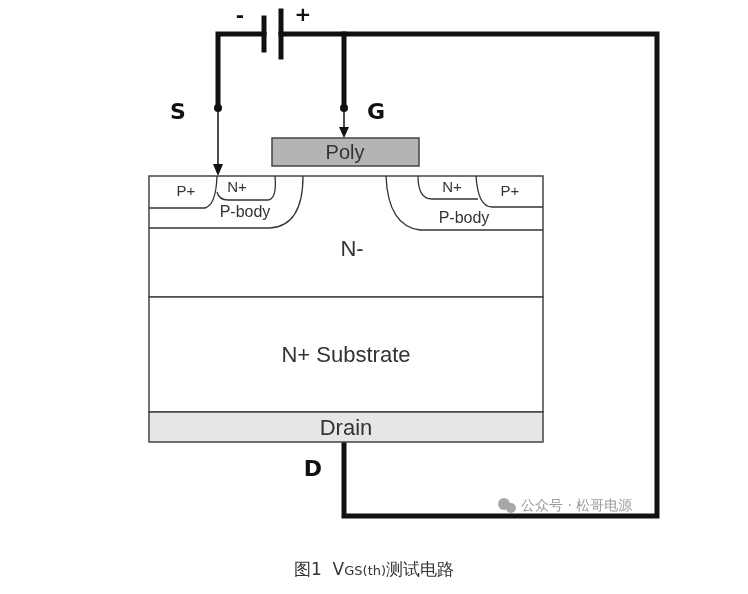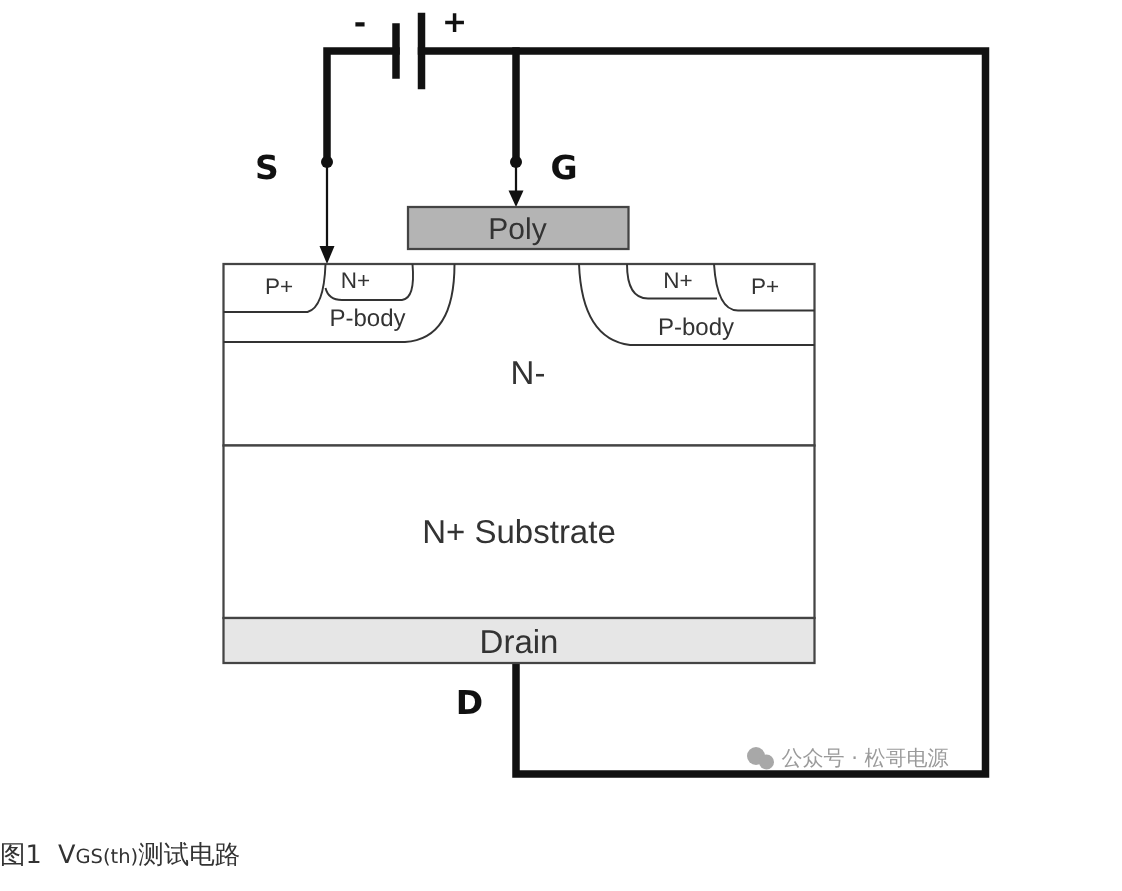--- a/index.html
+++ b/index.html
@@ -1,21 +1,21 @@
 <!DOCTYPE html>
 <html><head>
 <meta charset="utf-8">
 <style>
   html, body { margin: 0; padding: 0; background: #ffffff; }
   body { width: 748px; height: 594px; position: relative; overflow: hidden;
          font-family: "Liberation Sans", "DejaVu Sans", sans-serif; }
   svg { position: absolute; left: 0; top: 0; }
   .lbl { font-family: "Liberation Sans", sans-serif; fill: #333; }
   .term { font-family: "DejaVu Sans", sans-serif; font-weight: bold; fill: #111; }
-  .caption { position: absolute; left: 0; width: 748px; top: 558px; text-align: left;
+  .caption { position: absolute; left: 0; width: 748px; top: 558px; text-align: center;
              font-family: "DejaVu Sans", sans-serif; font-size: 17px; color: #333; }
   .caption .sub { font-size: 13px; }
   .watermark { font-family: "DejaVu Sans", sans-serif; fill: #9a9a9a; }
 </style>
 </head>
 <body>
 
 <svg width="748" height="594" viewBox="0 0 748 594">
 
   <g stroke="#111" stroke-width="5" fill="none" stroke-linecap="square">

